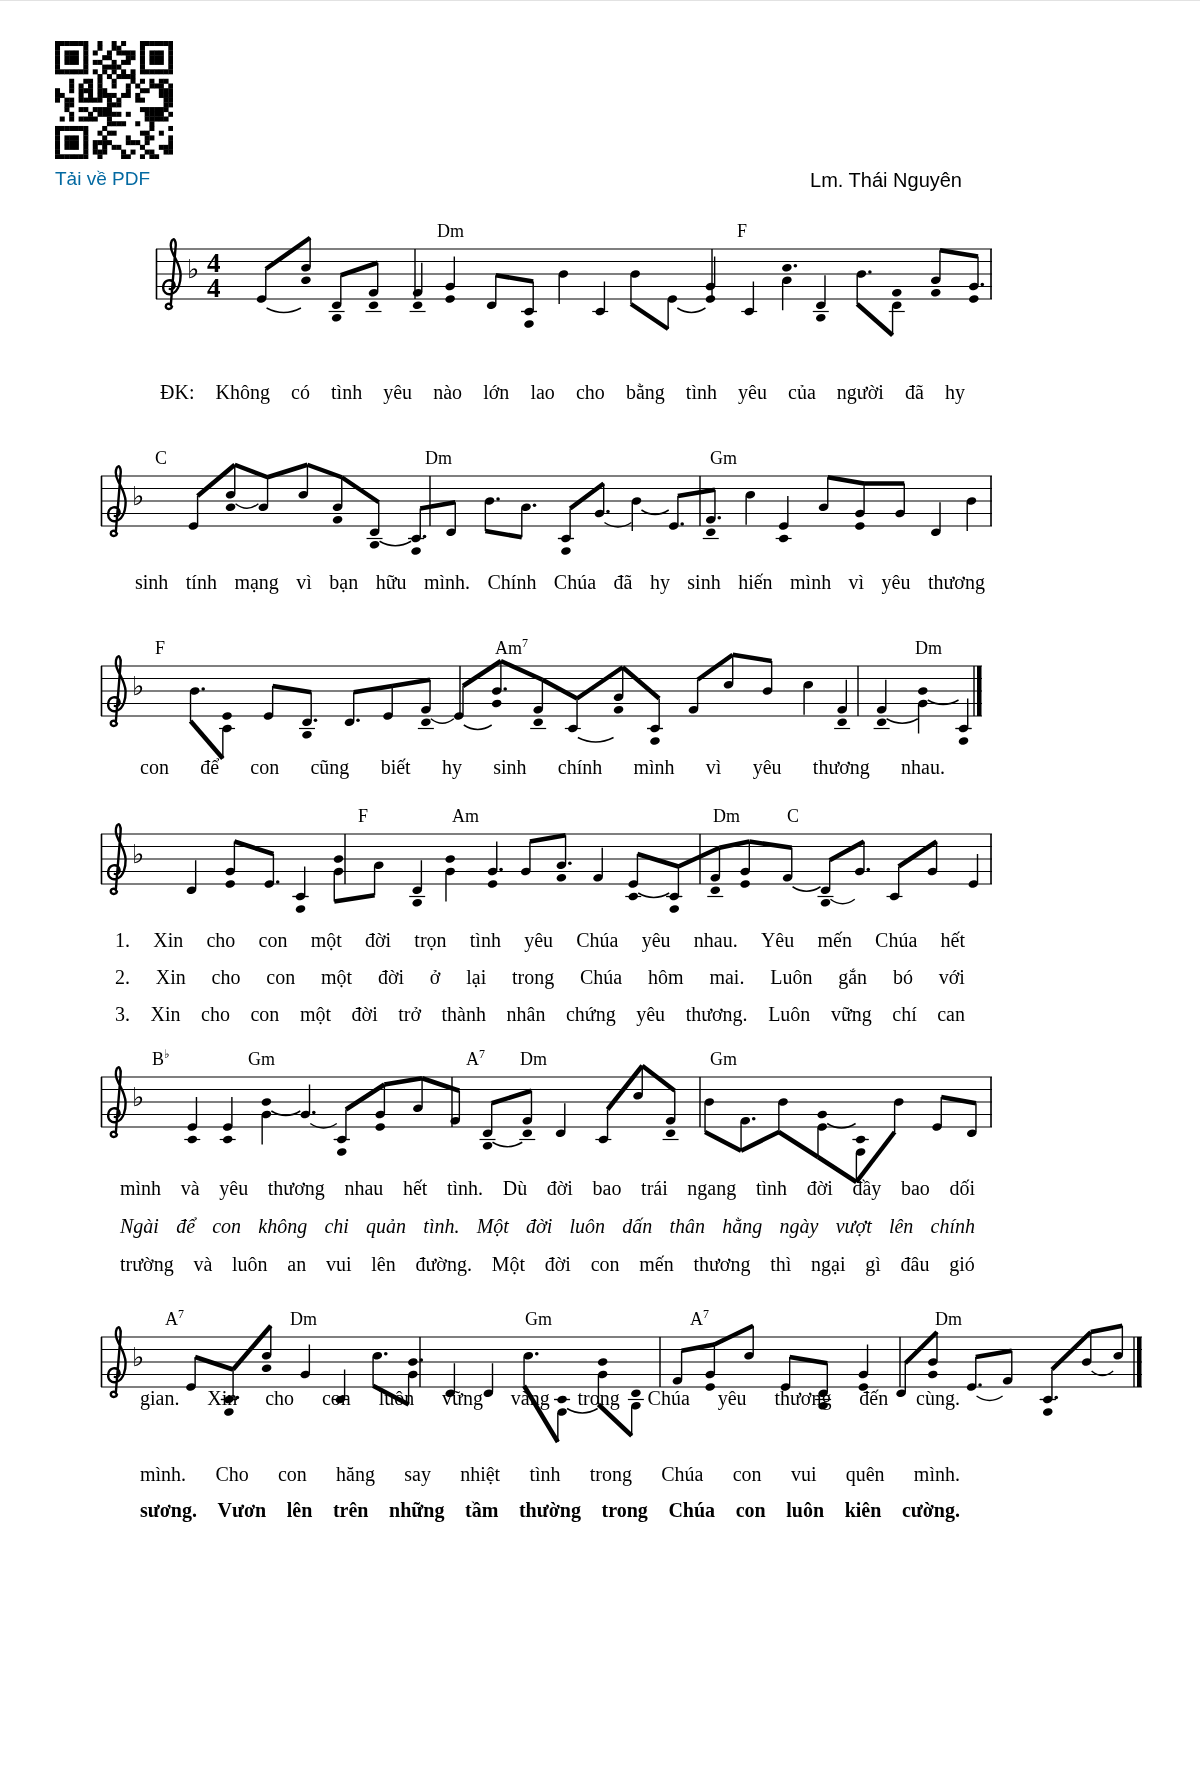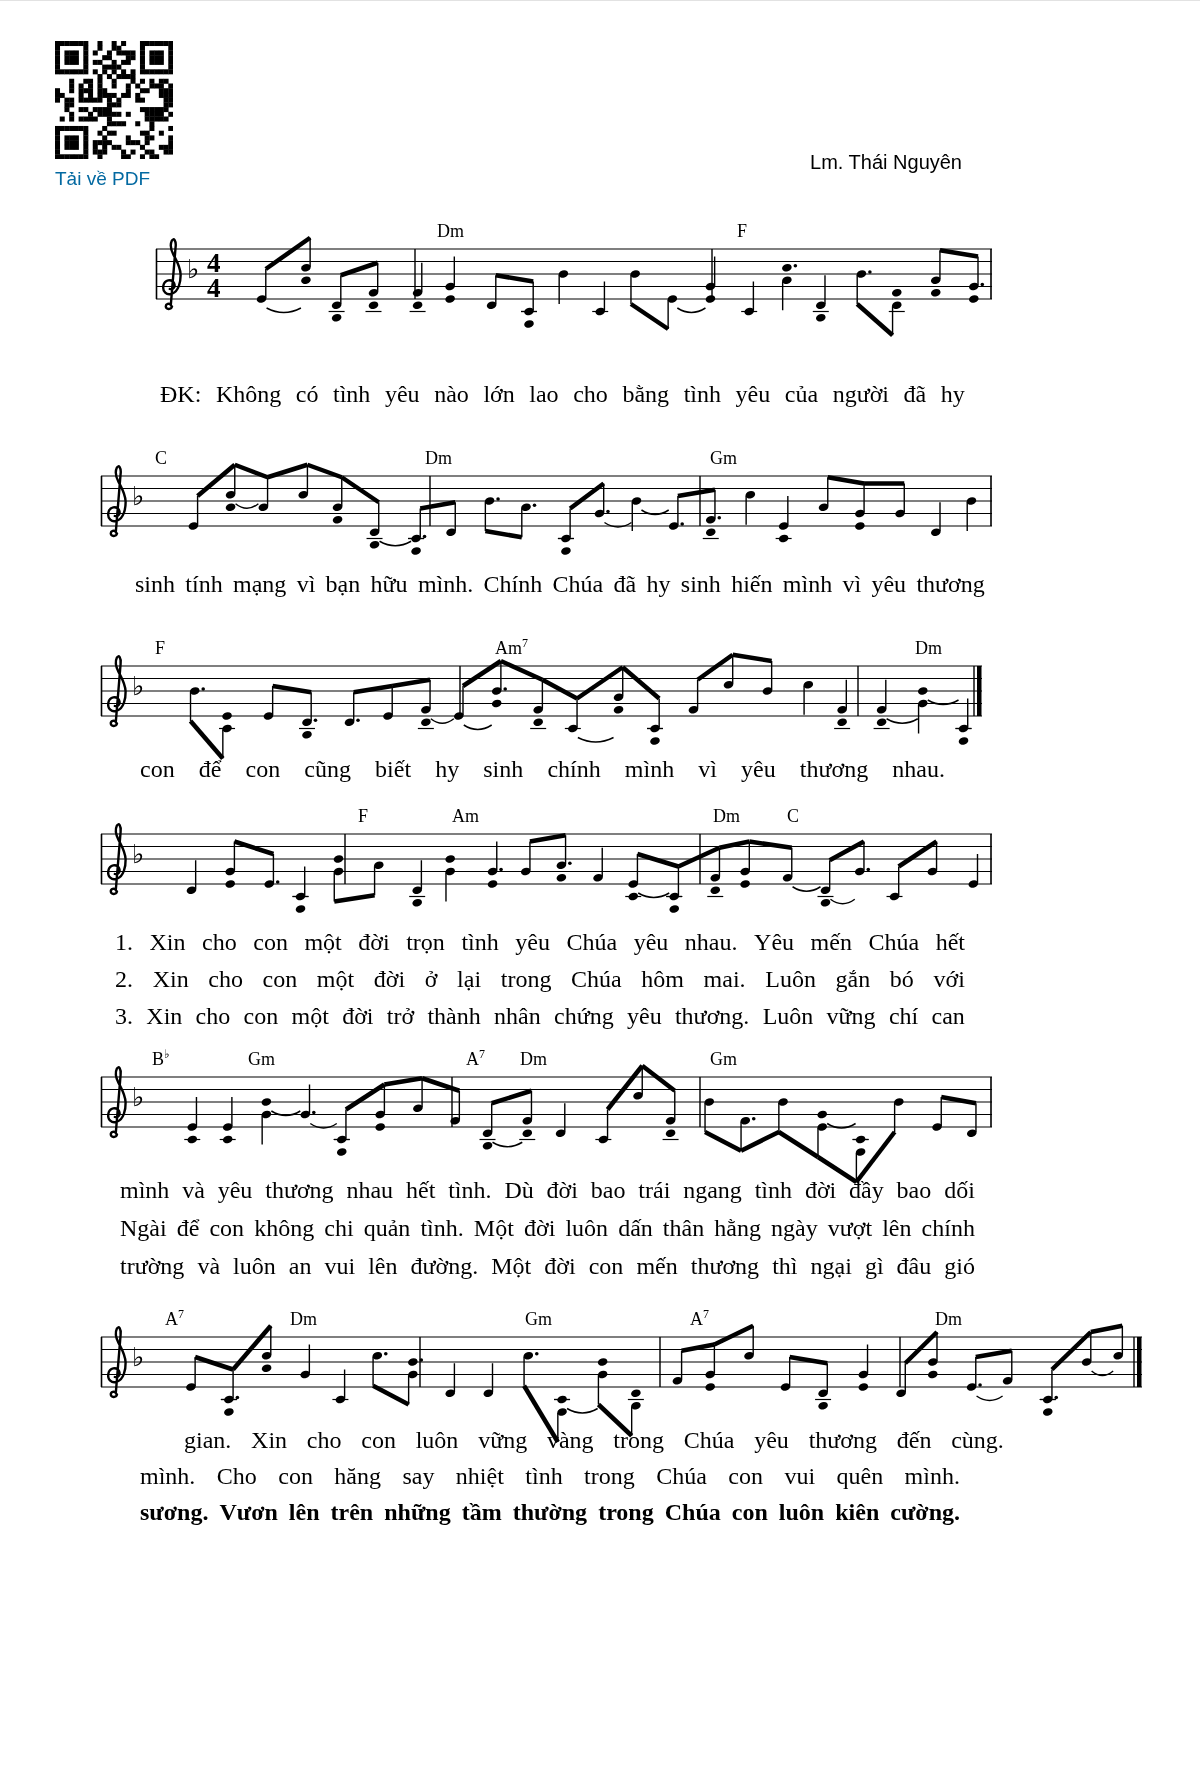--- a/index.html
+++ b/index.html
@@ -3,30 +3,30 @@
 <meta charset="utf-8">
 <style>
   html,body{margin:0;padding:0;background:#fff;}
   #page{position:relative;width:1200px;height:1781px;background:#ffffff;
         font-family:"Liberation Serif",serif;color:#000;overflow:hidden;
         border-top:1px solid #e2e2e2;}
   #title{position:absolute;left:0;top:38px;width:1130px;text-align:center;margin:0;
          font:700 47px "Liberation Sans",sans-serif;letter-spacing:.5px;}
   #subtitle{position:absolute;left:0;top:133px;width:1130px;text-align:center;
             font:italic 22px "Liberation Serif",serif;}
-  #author{position:absolute;right:238px;top:150px;font:20px "Liberation Sans",sans-serif;}
+  #author{position:absolute;right:238px;top:168px;font:20px "Liberation Sans",sans-serif;}
   #qr-wrap{position:absolute;left:55px;top:40px;color:#0369a1;text-decoration:none;display:block;}
   #qr-label{font:19px "Liberation Sans",sans-serif;margin-top:5px;}
   #footer{position:absolute;left:0;top:1712px;width:1200px;text-align:center;
           font:700 18px "Liberation Sans",sans-serif;}
   .staff{position:absolute;}
   .chord{position:absolute;font:18px "Liberation Serif",serif;white-space:nowrap;}
   .chord sup{font-size:12px;line-height:0;}
   .lyric{position:absolute;display:flex;justify-content:space-between;
-         font-size:24px;white-space:nowrap;}
+         font-size:20px;white-space:nowrap;}
   .lyric span{flex:0 0 auto;}
 </style>
 </head>
 <body>
 
 <div id="page">
   <a id="qr-wrap">
     <svg id="qr" width="118" height="118">
         <rect x="0" y="0" width="118" height="118" fill="#fff"></rect>
         <rect x="0" y="0" width="5.02" height="5.02" fill="#000"></rect>
@@ -930,21 +930,21 @@
         <span>đời</span>
         <span>bao</span>
         <span>trái</span>
         <span>ngang</span>
         <span>tình</span>
         <span>đời</span>
         <span>đầy</span>
         <span>bao</span>
         <span>dối</span>
       </div>
-      <div class="lyric" style="left: 120px; top: 1214px; width: 855px;">
+      <div class="lyric" style="left: 120px; top: 1214px; width: 855px; font-style: italic;">
         <span>Ngài</span>
         <span>để</span>
         <span>con</span>
         <span>không</span>
         <span>chi</span>
         <span>quản</span>
         <span>tình.</span>
         <span>Một</span>
         <span>đời</span>
         <span>luôn</span>
@@ -1081,21 +1081,21 @@
         <line x1="805.2746436891705" y1="68.25" x2="836.9811877995729" y2="37" stroke="#000" stroke-width="4.5"></line>
         <line x1="875.7728199469298" y1="62" x2="911.7822868686915" y2="55.75" stroke="#000" stroke-width="4.5"></line>
         <line x1="951.9471204067767" y1="74.5" x2="990.8042058879137" y2="37" stroke="#000" stroke-width="4.5"></line>
         <line x1="990.8042058879137" y1="37" x2="1022.3543417293578" y2="30.75" stroke="#000" stroke-width="4.5"></line>
       </svg>
       <div class="chord" style="left: 165px; top: 1308px;">A<sup>7</sup></div>
       <div class="chord" style="left: 290px; top: 1308px;">Dm</div>
       <div class="chord" style="left: 525px; top: 1308px;">Gm</div>
       <div class="chord" style="left: 690px; top: 1308px;">A<sup>7</sup></div>
       <div class="chord" style="left: 935px; top: 1308px;">Dm</div>
-      <div class="lyric" style="left: 140px; top: 1426px; width: 820px; margin-left: 44px;">
+      <div class="lyric" style="left: 140px; top: 1386px; width: 820px;">
         <span>gian.</span>
         <span>Xin</span>
         <span>cho</span>
         <span>con</span>
         <span>luôn</span>
         <span>vững</span>
         <span>vàng</span>
         <span>trong</span>
         <span>Chúa</span>
         <span>yêu</span>

